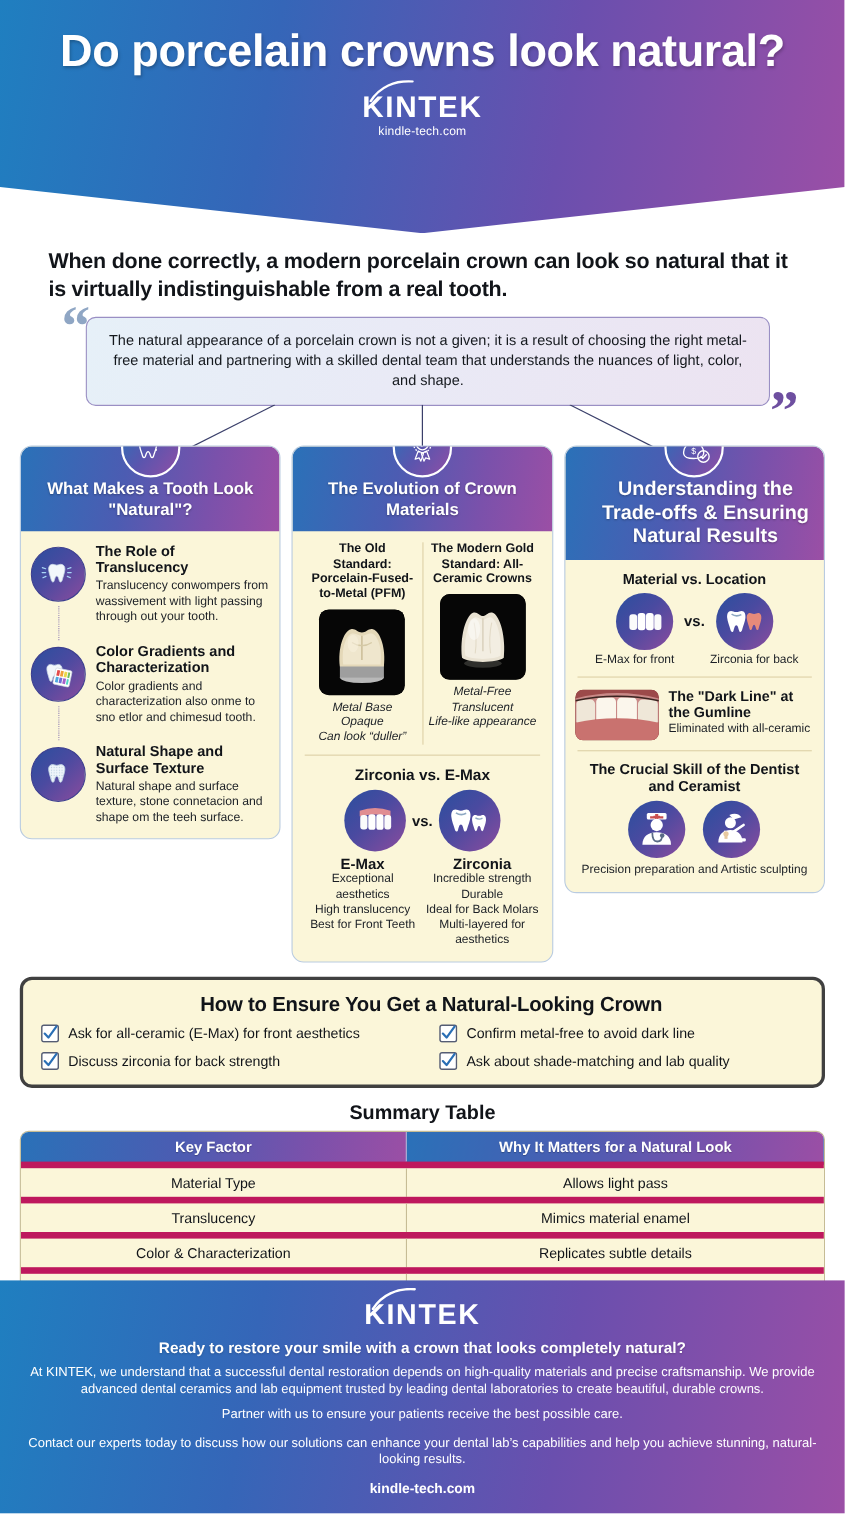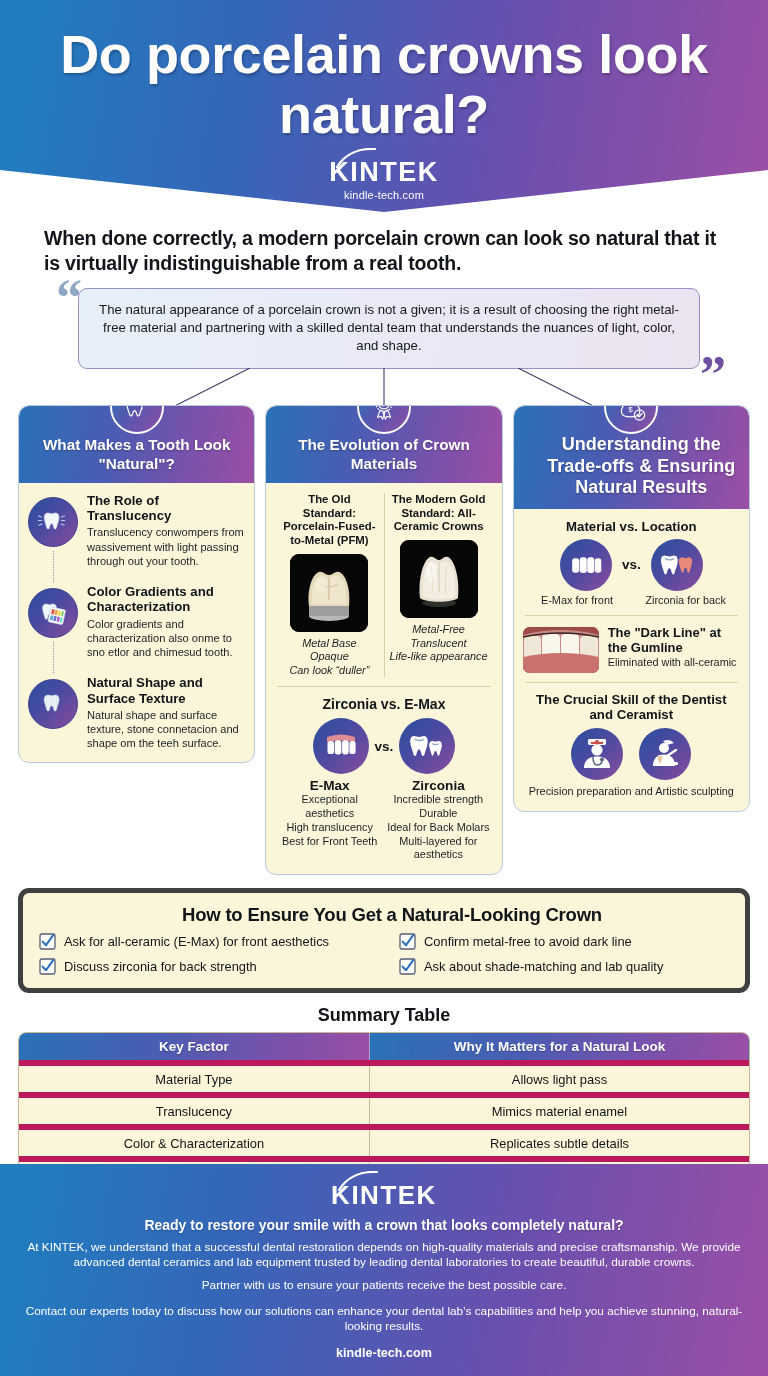--- a/index.html
+++ b/index.html
@@ -17,21 +17,21 @@
     position: relative;
     width: 768px;
     height: 212px;
     background: linear-gradient(100deg, #1f7fc0 0%, #3566b8 32%, #6a4fae 66%, #9b4fa6 100%);
     clip-path: polygon(0 0, 768px 0, 768px 170px, 384px 212px, 0 170px);
     text-align: center;
     padding-top: 24px;
   }
   .header-title {
     color: #ffffff;
-    font-size: 54px;
+    font-size: 41px;
     font-weight: bold;
     line-height: 1.12;
     letter-spacing: -0.4px;
     text-shadow: 1px 2px 3px rgba(0,0,0,.25);
     padding: 0 20px;
   }
   .brand-wrap { margin-top: 12px; }
   .brand-logo {
     color: #ffffff;
     font-size: 27px;
@@ -204,21 +204,21 @@
   .skill-circ {
     width: 52px; height: 52px; border-radius: 50%;
     background: linear-gradient(135deg, #2a4f9e 0%, #4a4aa0 45%, #8b4c9e 100%);
     display: flex; align-items: center; justify-content: center;
   }
   .skill-cap { text-align: center; font-size: 10.9px; color: #1b1f25; line-height: 1.26; margin-top: 5px; }
 
   
   .checklist {
     margin: 13px 18px 0 18px;
-    border: 5px solid #404040;
+    border: 3px solid #404040;
     border-radius: 11px;
     background: #fbf6d9;
     padding: 11px 0 13px 16px;
   }
   .chk-title {
     text-align: center; font-size: 18.5px; font-weight: bold;
     color: #111419; margin-bottom: 7px; letter-spacing: -0.2px;
   }
   .chk-grid { display: grid; grid-template-columns: 1fr 1fr; gap: 8px 14px; }
   .chk-item { display: flex; align-items: center; gap: 8px; }

